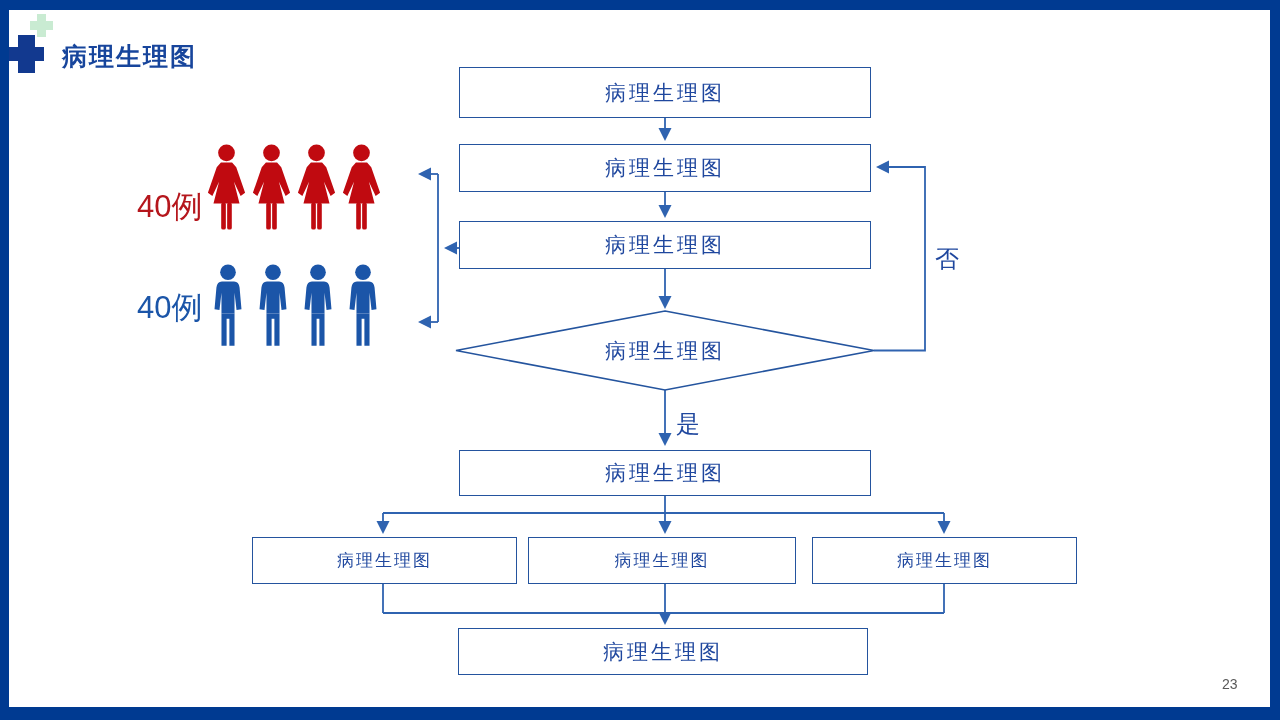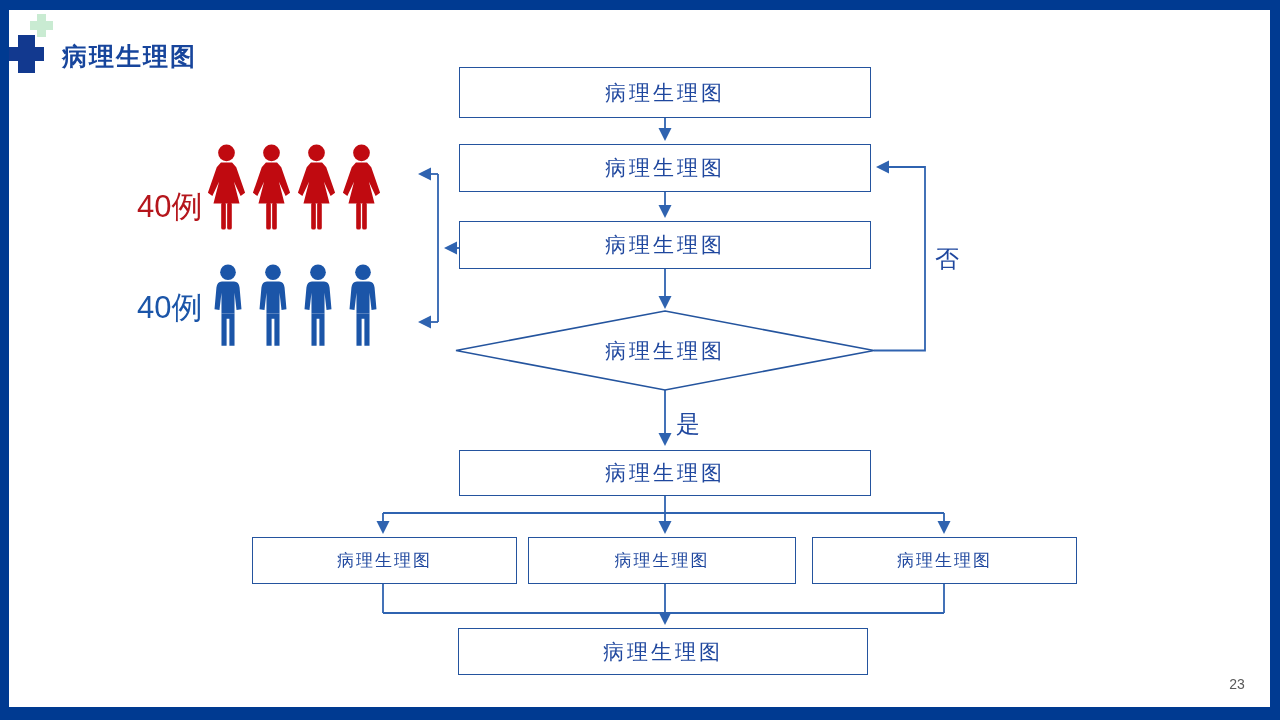--- a/index.html
+++ b/index.html
@@ -52,21 +52,21 @@
   .figure-row{position:absolute;display:flex;}
   #female-row{left:203px;top:144px;}
   #male-row{left:206px;top:264px;}
   .figure{display:block;}
   .figure.female{width:47px;height:93px;margin-right:-2px;}
   .figure.male{width:44px;height:87px;margin-right:1px;}
 
   
   #connectors{position:absolute;left:0;top:0;width:1280px;height:720px;pointer-events:none;}
 
-  #page-number{position:absolute;left:1222px;top:676px;width:30px;text-align:center;
+  #page-number{position:absolute;left:1222px;top:676px;width:30px;text-align:left;
     font-size:14px;color:#595959;}
 </style>
 </head>
 <body>
 
 <div id="slide">
 
   <div class="bar" id="bar-top"></div>
   <div class="bar" id="bar-left"></div>
   <div class="bar" id="bar-right"></div>

